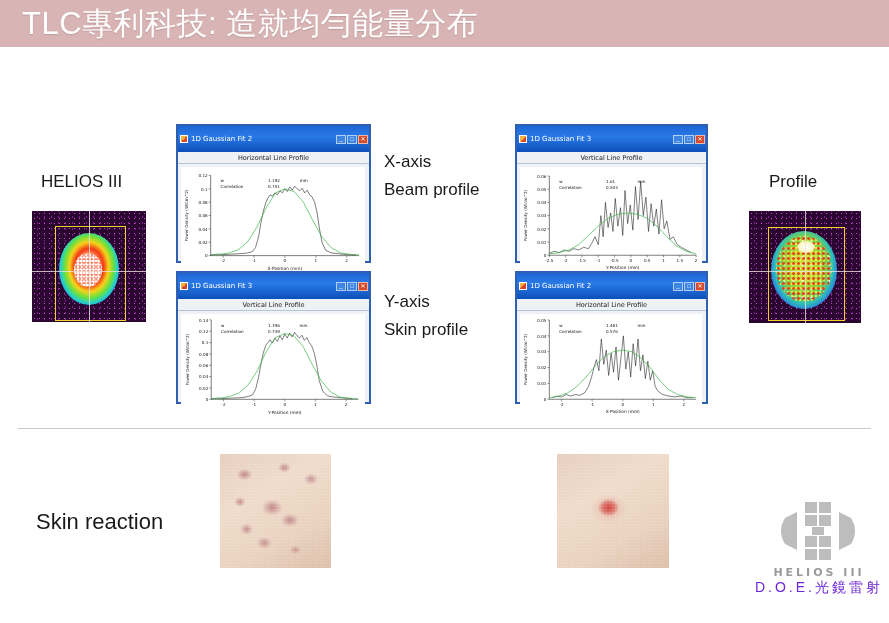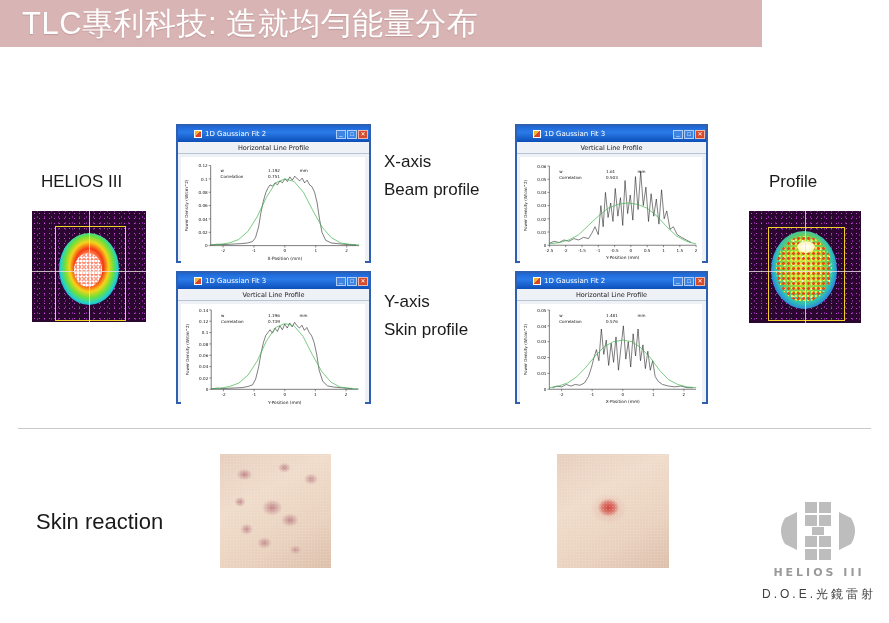--- a/index.html
+++ b/index.html
@@ -9,21 +9,21 @@
   body {
     width: 889px; height: 623px;
     position: relative;
     font-family: "Liberation Sans", sans-serif;
     overflow: hidden;
   }
 
   
   #header-banner {
     position: absolute; left: 0; top: 0;
-    width: 762px; height: 47px;
+    width: 889px; height: 47px;
     background: #d9b4b4;
   }
   #page-title {
     position: absolute; left: 22px; top: 2px;
     font-size: 31px; line-height: 44px;
     color: #ffffff;
     font-weight: normal;
     letter-spacing: 0.5px;
     white-space: nowrap;
     text-shadow: 0 1px 1px rgba(120,80,80,.25);
@@ -126,24 +126,24 @@
     border: 2px solid #2e5fb0;
     background: #eef2f7;
     box-sizing: border-box;
   }
   #win-tl { left: 176px; top: 124px; width: 195px; height: 139px; }
   #win-tr { left: 515px; top: 124px; width: 193px; height: 139px; }
   #win-bl { left: 176px; top: 271px; width: 195px; height: 133px; }
   #win-br { left: 515px; top: 271px; width: 193px; height: 133px; }
 
   .titlebar {
-    height: 16px;
+    height: 26px;
     background: linear-gradient(to bottom, #1d66d4 0%, #2a7ae8 40%, #0c4fb8 100%);
     display: flex; align-items: center;
-    padding: 0 1px 0 16px;
+    padding: 0 1px 0 2px;
     position: relative;
   }
   .tb-icon {
     width: 8px; height: 8px; margin-right: 3px; flex: 0 0 auto;
     background: linear-gradient(135deg,#f2b33a 0 50%, #d8452a 50% 100%);
     border: 1px solid #ffffff; box-sizing: border-box;
   }
   .tb-title {
     color: #ffffff; font-size: 7px; line-height: 9px;
     font-family: "DejaVu Sans", sans-serif;
@@ -222,22 +222,22 @@
 
   
   #logo-block { position: absolute; left: 749px; top: 500px; width: 140px; height: 105px; }
   #logo-mark { position: relative; width: 104px; height: 62px; margin: 0 auto; }
   #logo-text {
     text-align: center; font-size: 11px; letter-spacing: 3px;
     color: #9a9a9a; font-weight: bold; margin-top: 4px;
     font-family: "DejaVu Sans", sans-serif;
   }
   #logo-sub {
-    text-align: center; font-size: 12px; letter-spacing: 3px;
-    color: #404040; margin-top: 7px;
+    text-align: center; font-size: 14px; letter-spacing: 3px;
+    color: #6d28d9; 
   }
 </style>
 </head>
 <body>
 
 <div id="header-banner">
   <div id="page-title">TLC專利科技: 造就均勻能量分布</div>
 </div>
 
 <div class="slide-label" id="label-helios">HELIOS III</div>

